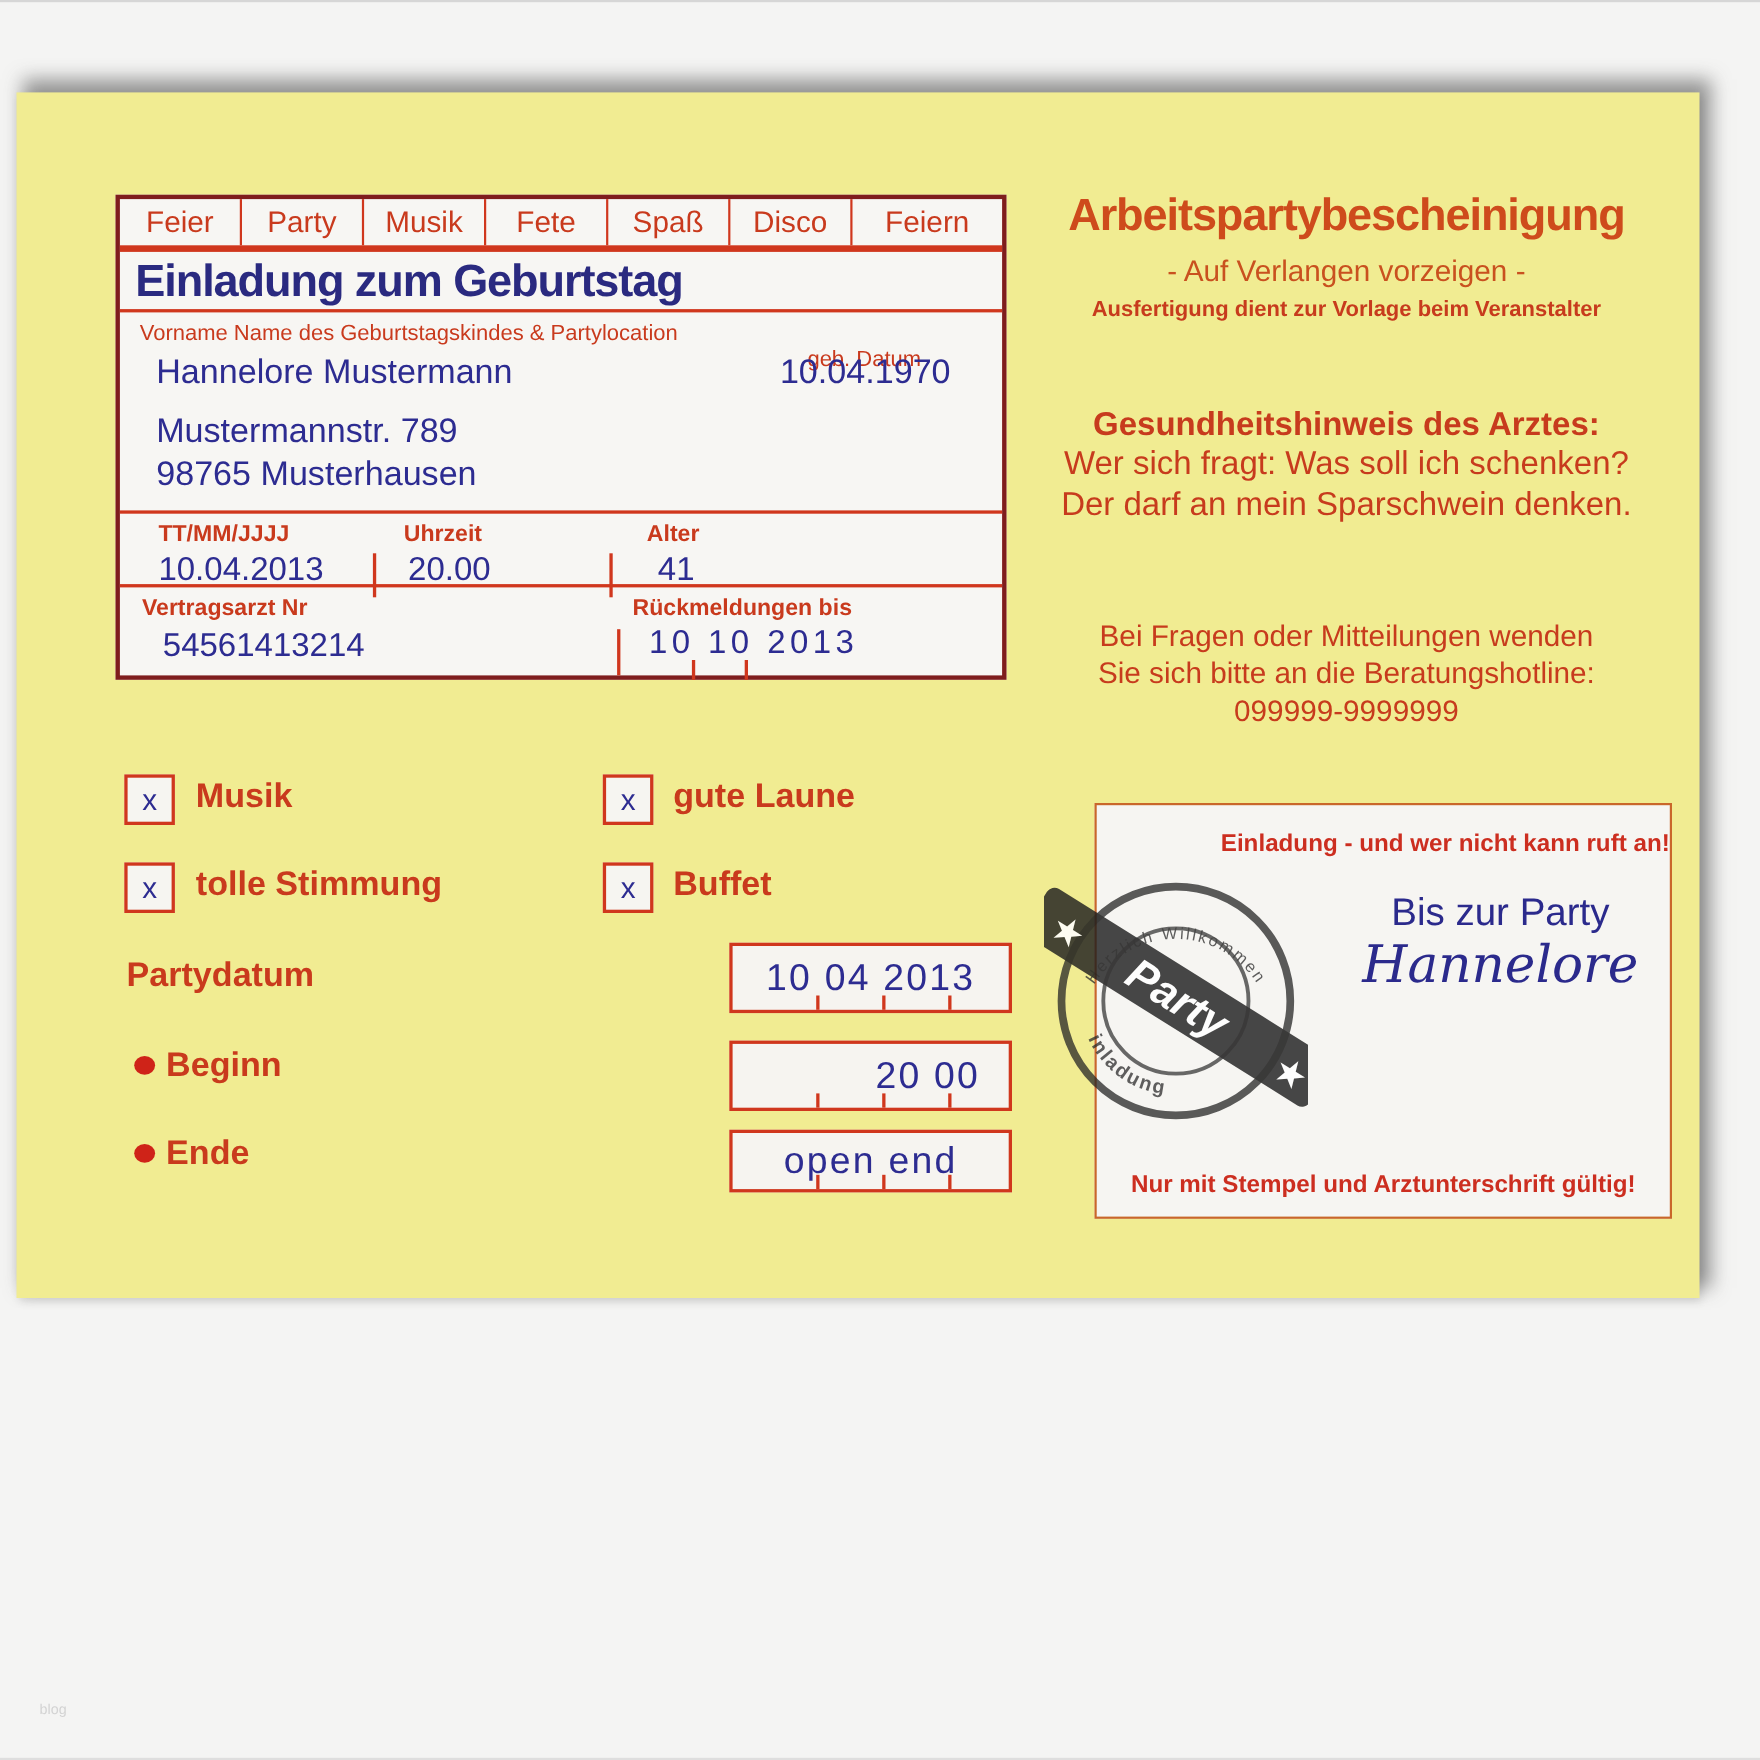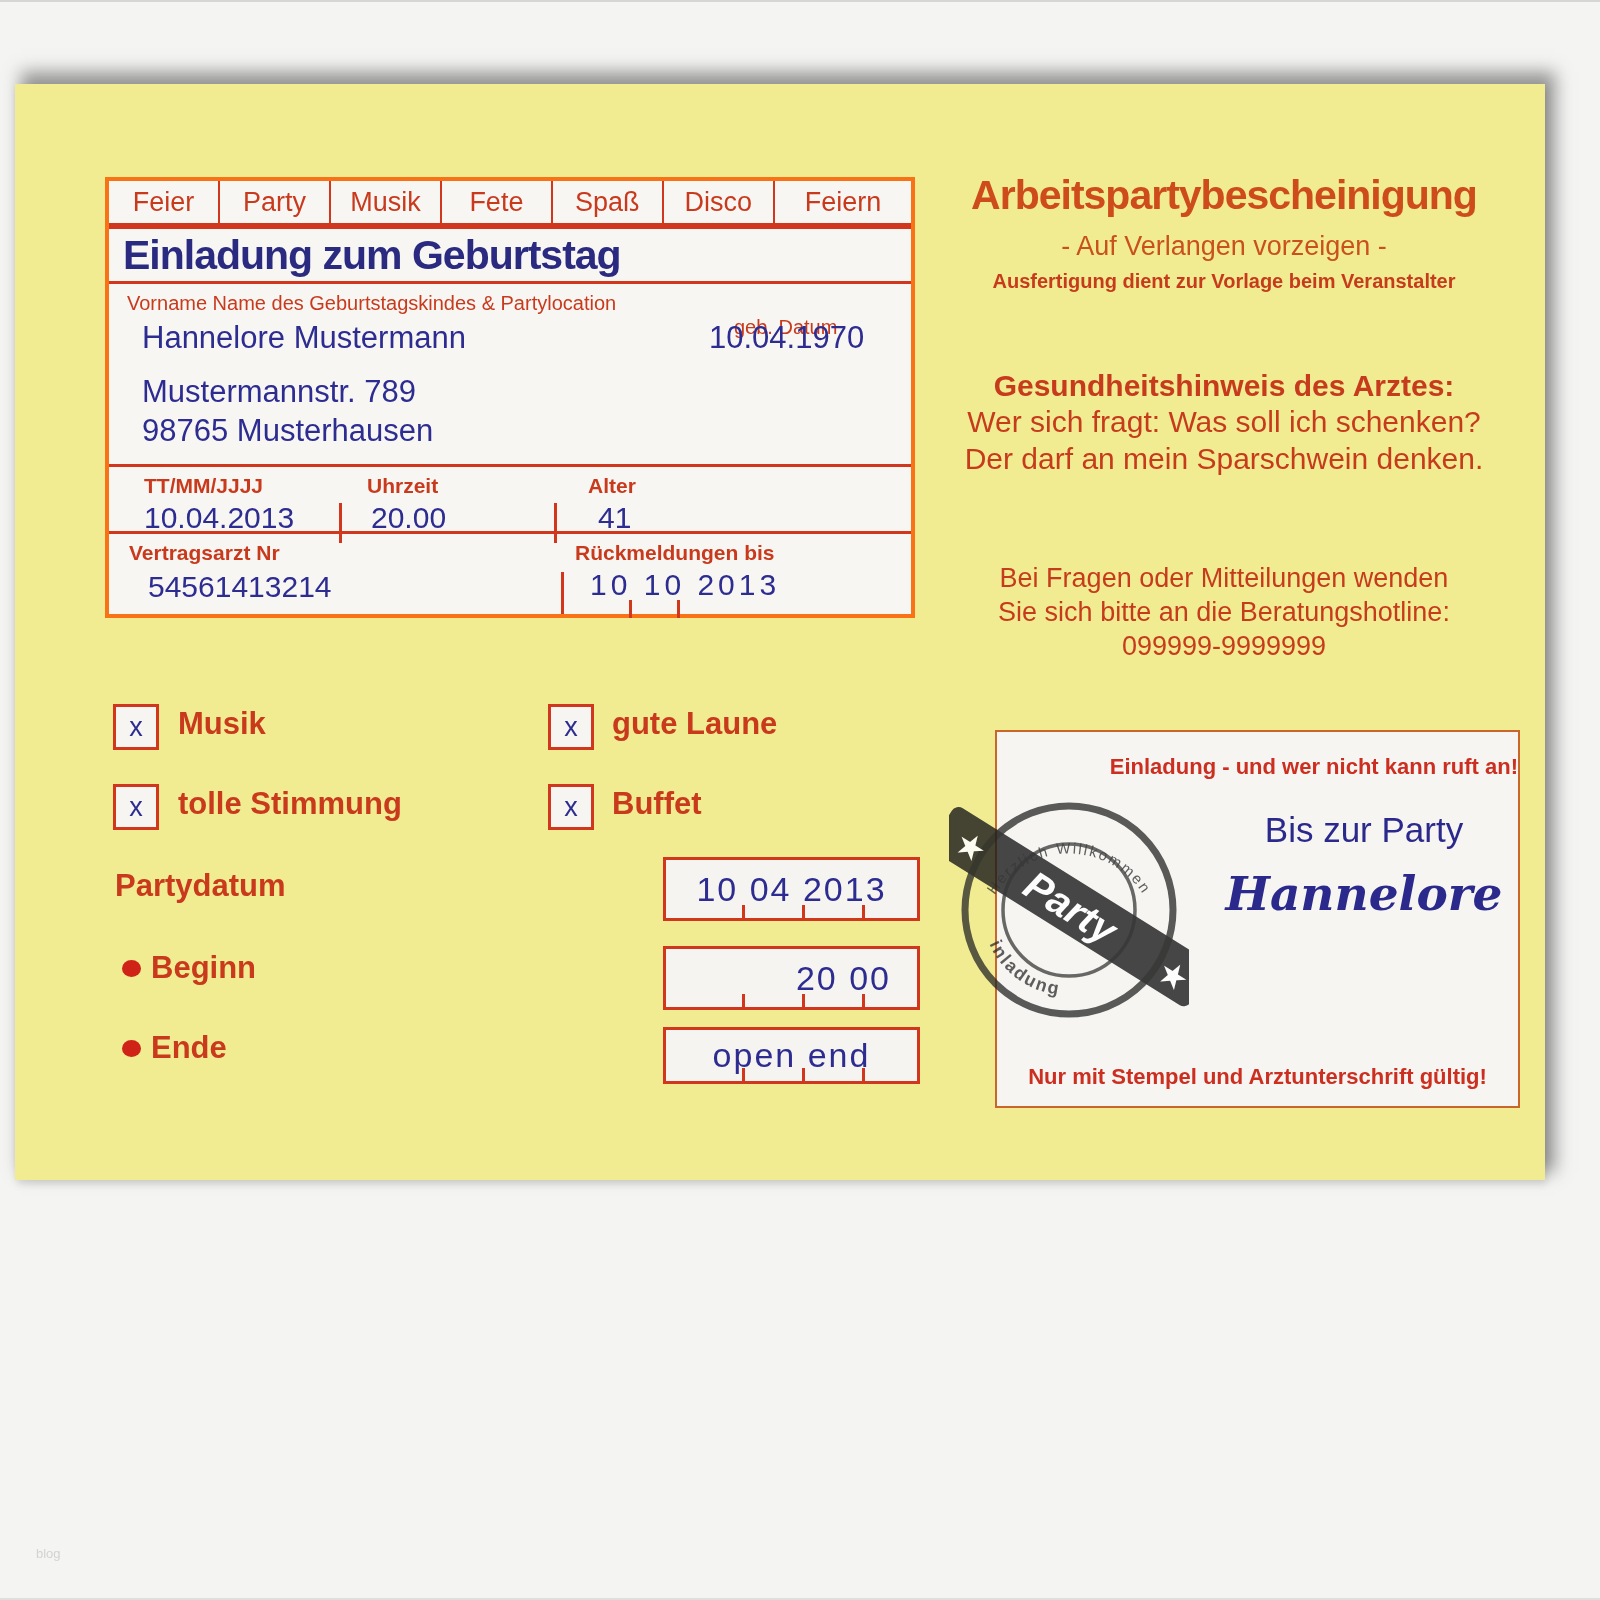--- a/index.html
+++ b/index.html
@@ -6,21 +6,21 @@
     font-family:"Liberation Sans",sans-serif;}
   .page{position:absolute;inset:0;border-top:2px solid #d6d6d6;border-bottom:2px solid #dedede;}
   .watermark{position:absolute;left:36px;top:1544px;font-size:13px;color:#d3d3d3;}
 
   
   .card{position:absolute;left:15px;top:82px;width:1530px;height:1096px;background:#f1ec92;
     box-shadow:8px -10px 16px 2px rgba(70,70,70,.55), 2px 4px 8px rgba(0,0,0,.12);}
 
   
   .form{position:absolute;left:90px;top:93px;width:810px;background:#f7f6f3;
-    border:4px solid #f97316;box-sizing:border-box;}
+    border:4px solid #7f1d1d;box-sizing:border-box;}
   .tabs{display:flex;height:42px;}
   .tab{flex:1;border-right:2px solid #d0371d;display:flex;align-items:center;justify-content:center;
     font-size:27px;color:#c93a1d;}
   .tab:last-child{border-right:none;flex:1.25;}
   .hr6{height:6px;background:#d0371d;}
   .hr3{height:3px;background:#d0371d;}
   .titlebar{height:52px;display:flex;align-items:center;}
   .titlebar span{font-size:41px;font-weight:bold;color:#2a2a80;padding-left:14px;letter-spacing:-1px;}
   .names{position:relative;height:180px;}
   .lab{font-size:20px;color:#c93a1d;}
@@ -79,21 +79,21 @@
   .gap1{margin-top:84px;}
 
   
   .rsvp{position:absolute;left:980px;top:646px;width:525px;height:378px;background:#f6f5f2;
     border:2px solid #c9672a;box-sizing:border-box;}
   .rsvp .note{position:absolute;top:22px;width:100%;text-align:right;
     font-size:22px;font-weight:bold;color:#cc2e20;}
   .rsvp .sig{position:absolute;left:222px;top:78px;width:290px;text-align:center;}
   .rsvp .bye{font-size:35px;color:#2b2a8c;}
   .rsvp .scr1{font-family:"DejaVu Serif",serif;font-style:italic;font-size:40px;color:#2b2a8c;margin-top:14px;}
-  .rsvp .scr2{font-family:"DejaVu Serif",serif;font-style:italic;font-size:47px;color:#2b2a8c;margin-top:16px;font-weight:bold;}
+  .rsvp .scr2{font-family:"DejaVu Serif",serif;font-style:italic;font-size:47px;color:#2b2a8c;margin-top:0;}
   .rsvp .foot{position:absolute;bottom:16px;width:100%;text-align:center;
     font-size:22px;font-weight:bold;color:#cc2e20;}
   .stamp{position:absolute;left:-48px;top:58px;width:240px;height:240px;opacity:.88;}
 </style>
 </head>
 <body>
 
 <div class="page">
   <div class="watermark">blog</div>
 

